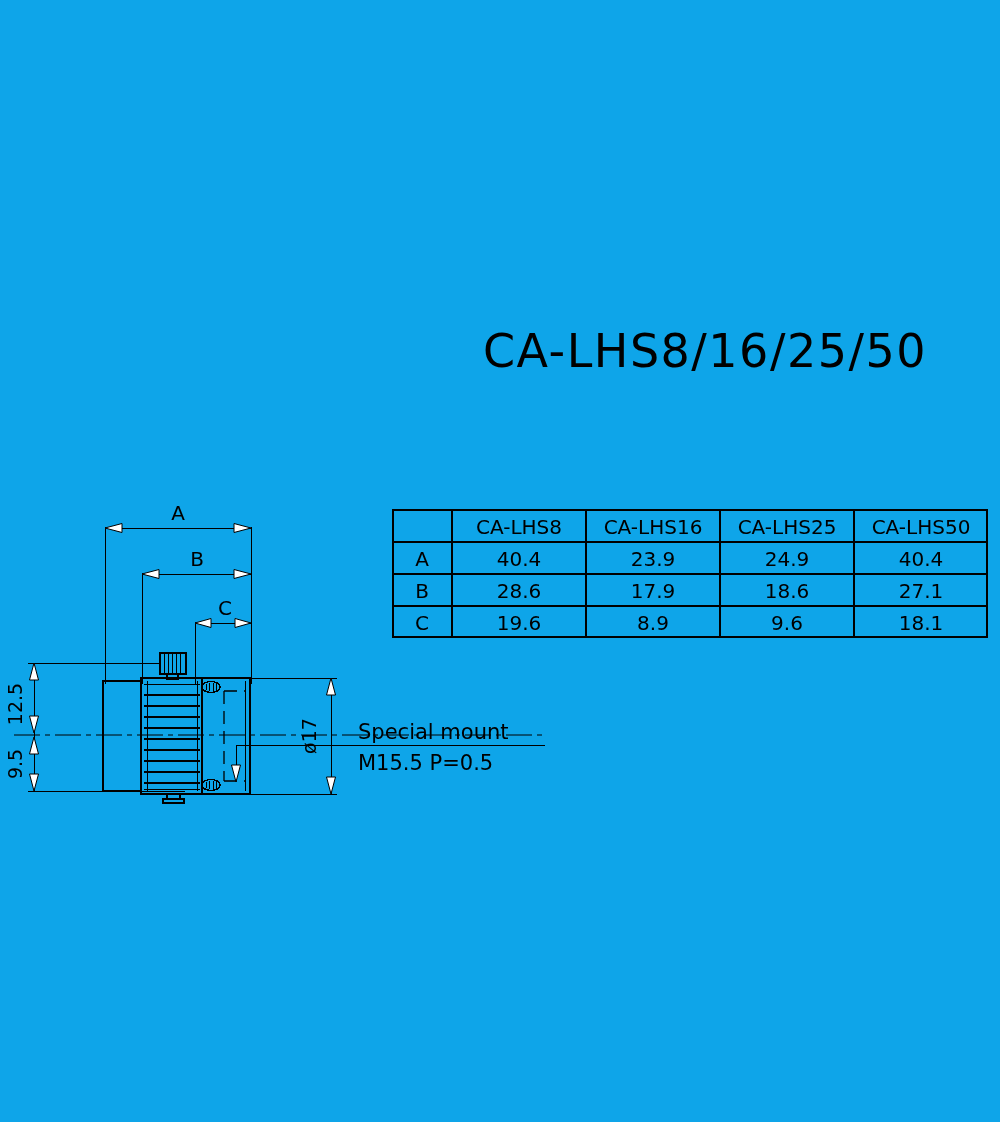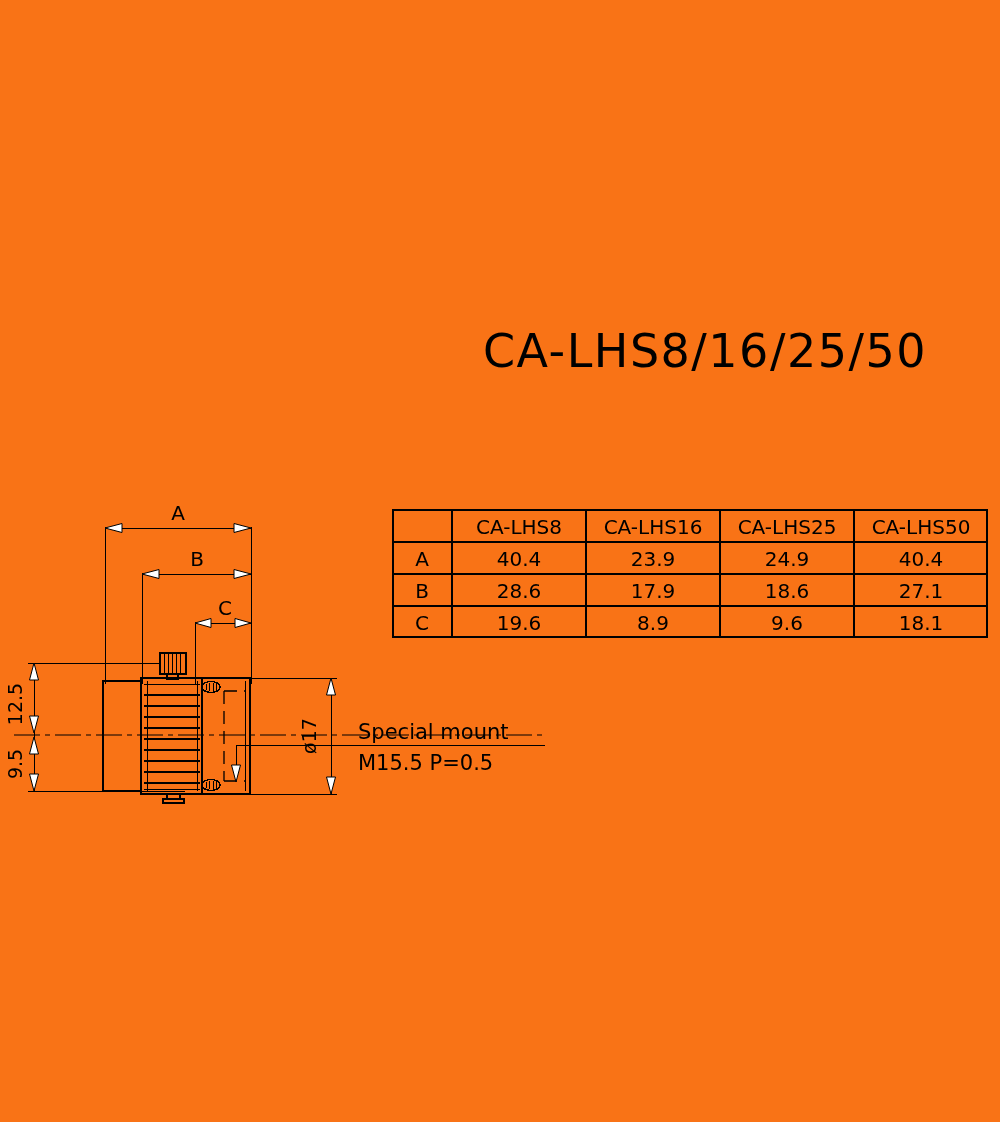--- a/index.html
+++ b/index.html
@@ -4,21 +4,21 @@
 <style>
   html, body {
     margin: 0;
     padding: 0;
     background: #ffffff;
   }
   #canvas {
     position: relative;
     width: 1000px;
     height: 1122px;
-    background: #f97316;
+    background: #0ea5e9;
     font-family: "DejaVu Sans", sans-serif;
     overflow: hidden;
   }
   svg#drawing {
     position: absolute;
     left: 0;
     top: 0;
     width: 1000px;
     height: 1122px;
   }

